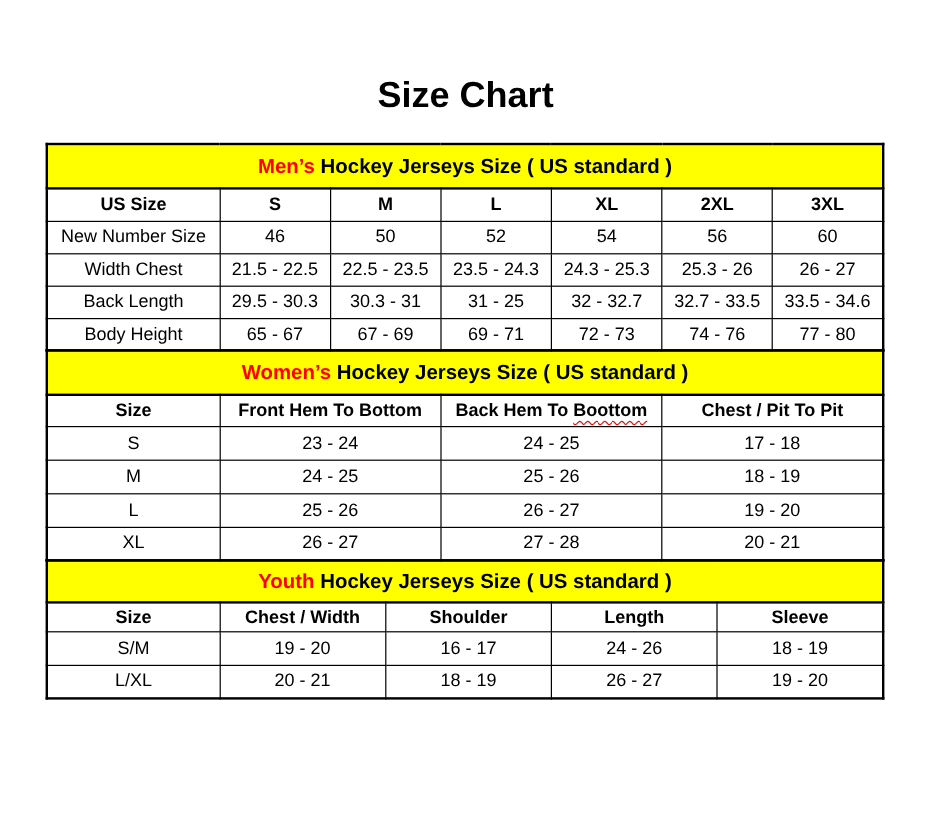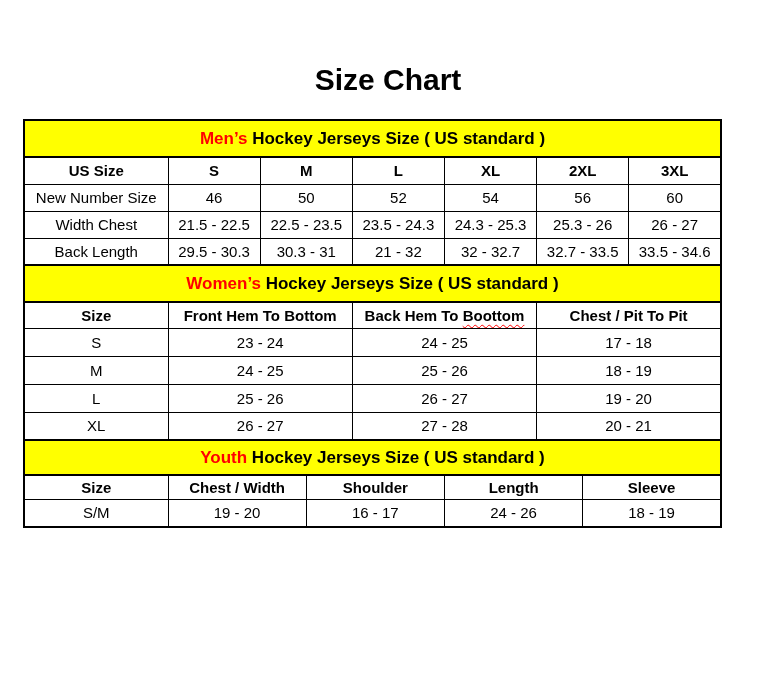--- a/index.html
+++ b/index.html
@@ -16,21 +16,21 @@
     position: absolute;
     top: 63px; left: 0; width: 776px;
     margin: 0;
     text-align: center;
     font-size: 30px;
     font-weight: bold;
     color: #000000;
   }
   .tables-wrap {
     position: absolute;
-    left: 23px; top: 119px;
+    left: 38px; top: 119px;
     width: 699px;
   }
   table.size-table {
     border-collapse: collapse;
     table-layout: fixed;
     width: 699px;
     border: 2px solid #000;
   }
   table.size-table + table.size-table { margin-top: -2px; padding-left: 11px; }
   .size-table td, .size-table th {
@@ -112,24 +112,33 @@
       <td>22.5 - 23.5</td>
       <td>23.5 - 24.3</td>
       <td>24.3 - 25.3</td>
       <td>25.3 - 26</td>
       <td>26 - 27</td>
     </tr>
     <tr class="data">
       <td>Back Length</td>
       <td>29.5 - 30.3</td>
       <td>30.3 - 31</td>
-      <td>21 - 32</td>
+      <td>31 - 25</td>
       <td>32 - 32.7</td>
       <td>32.7 - 33.5</td>
       <td>33.5 - 34.6</td>
+    </tr>
+    <tr class="data">
+      <td>Body Height</td>
+      <td>65 - 67</td>
+      <td>67 - 69</td>
+      <td>69 - 71</td>
+      <td>72 - 73</td>
+      <td>74 - 76</td>
+      <td>77 - 80</td>
     </tr>
   </tbody>
     </table>
 
   <table class="size-table t-womens">
     <colgroup>
         <col class="c0">
         <col>
         <col>
         <col>
@@ -190,16 +199,23 @@
       <th>Length</th>
       <th>Sleeve</th>
     </tr>
     <tr class="data">
       <td class="lab-bold">S/M</td>
       <td>19 - 20</td>
       <td>16 - 17</td>
       <td>24 - 26</td>
       <td>18 - 19</td>
     </tr>
+    <tr class="data">
+      <td class="lab-bold">L/XL</td>
+      <td>20 - 21</td>
+      <td>18 - 19</td>
+      <td>26 - 27</td>
+      <td>19 - 20</td>
+    </tr>
   </tbody>
     </table>
 
 </div>
 
 </body></html>

